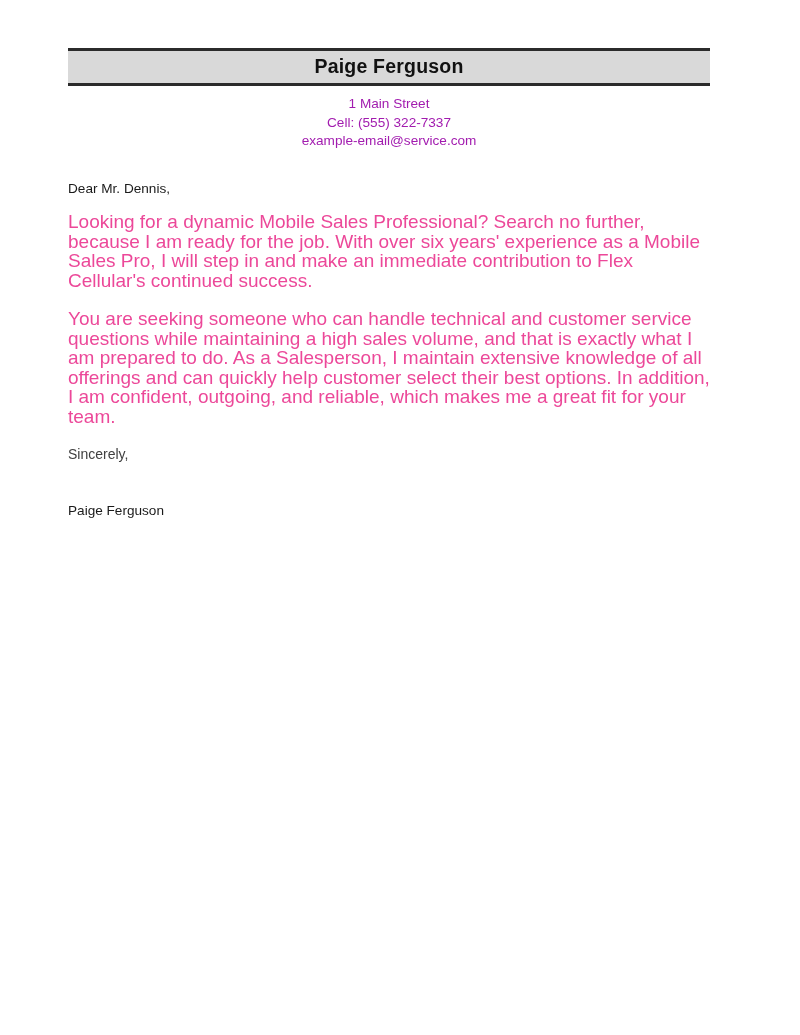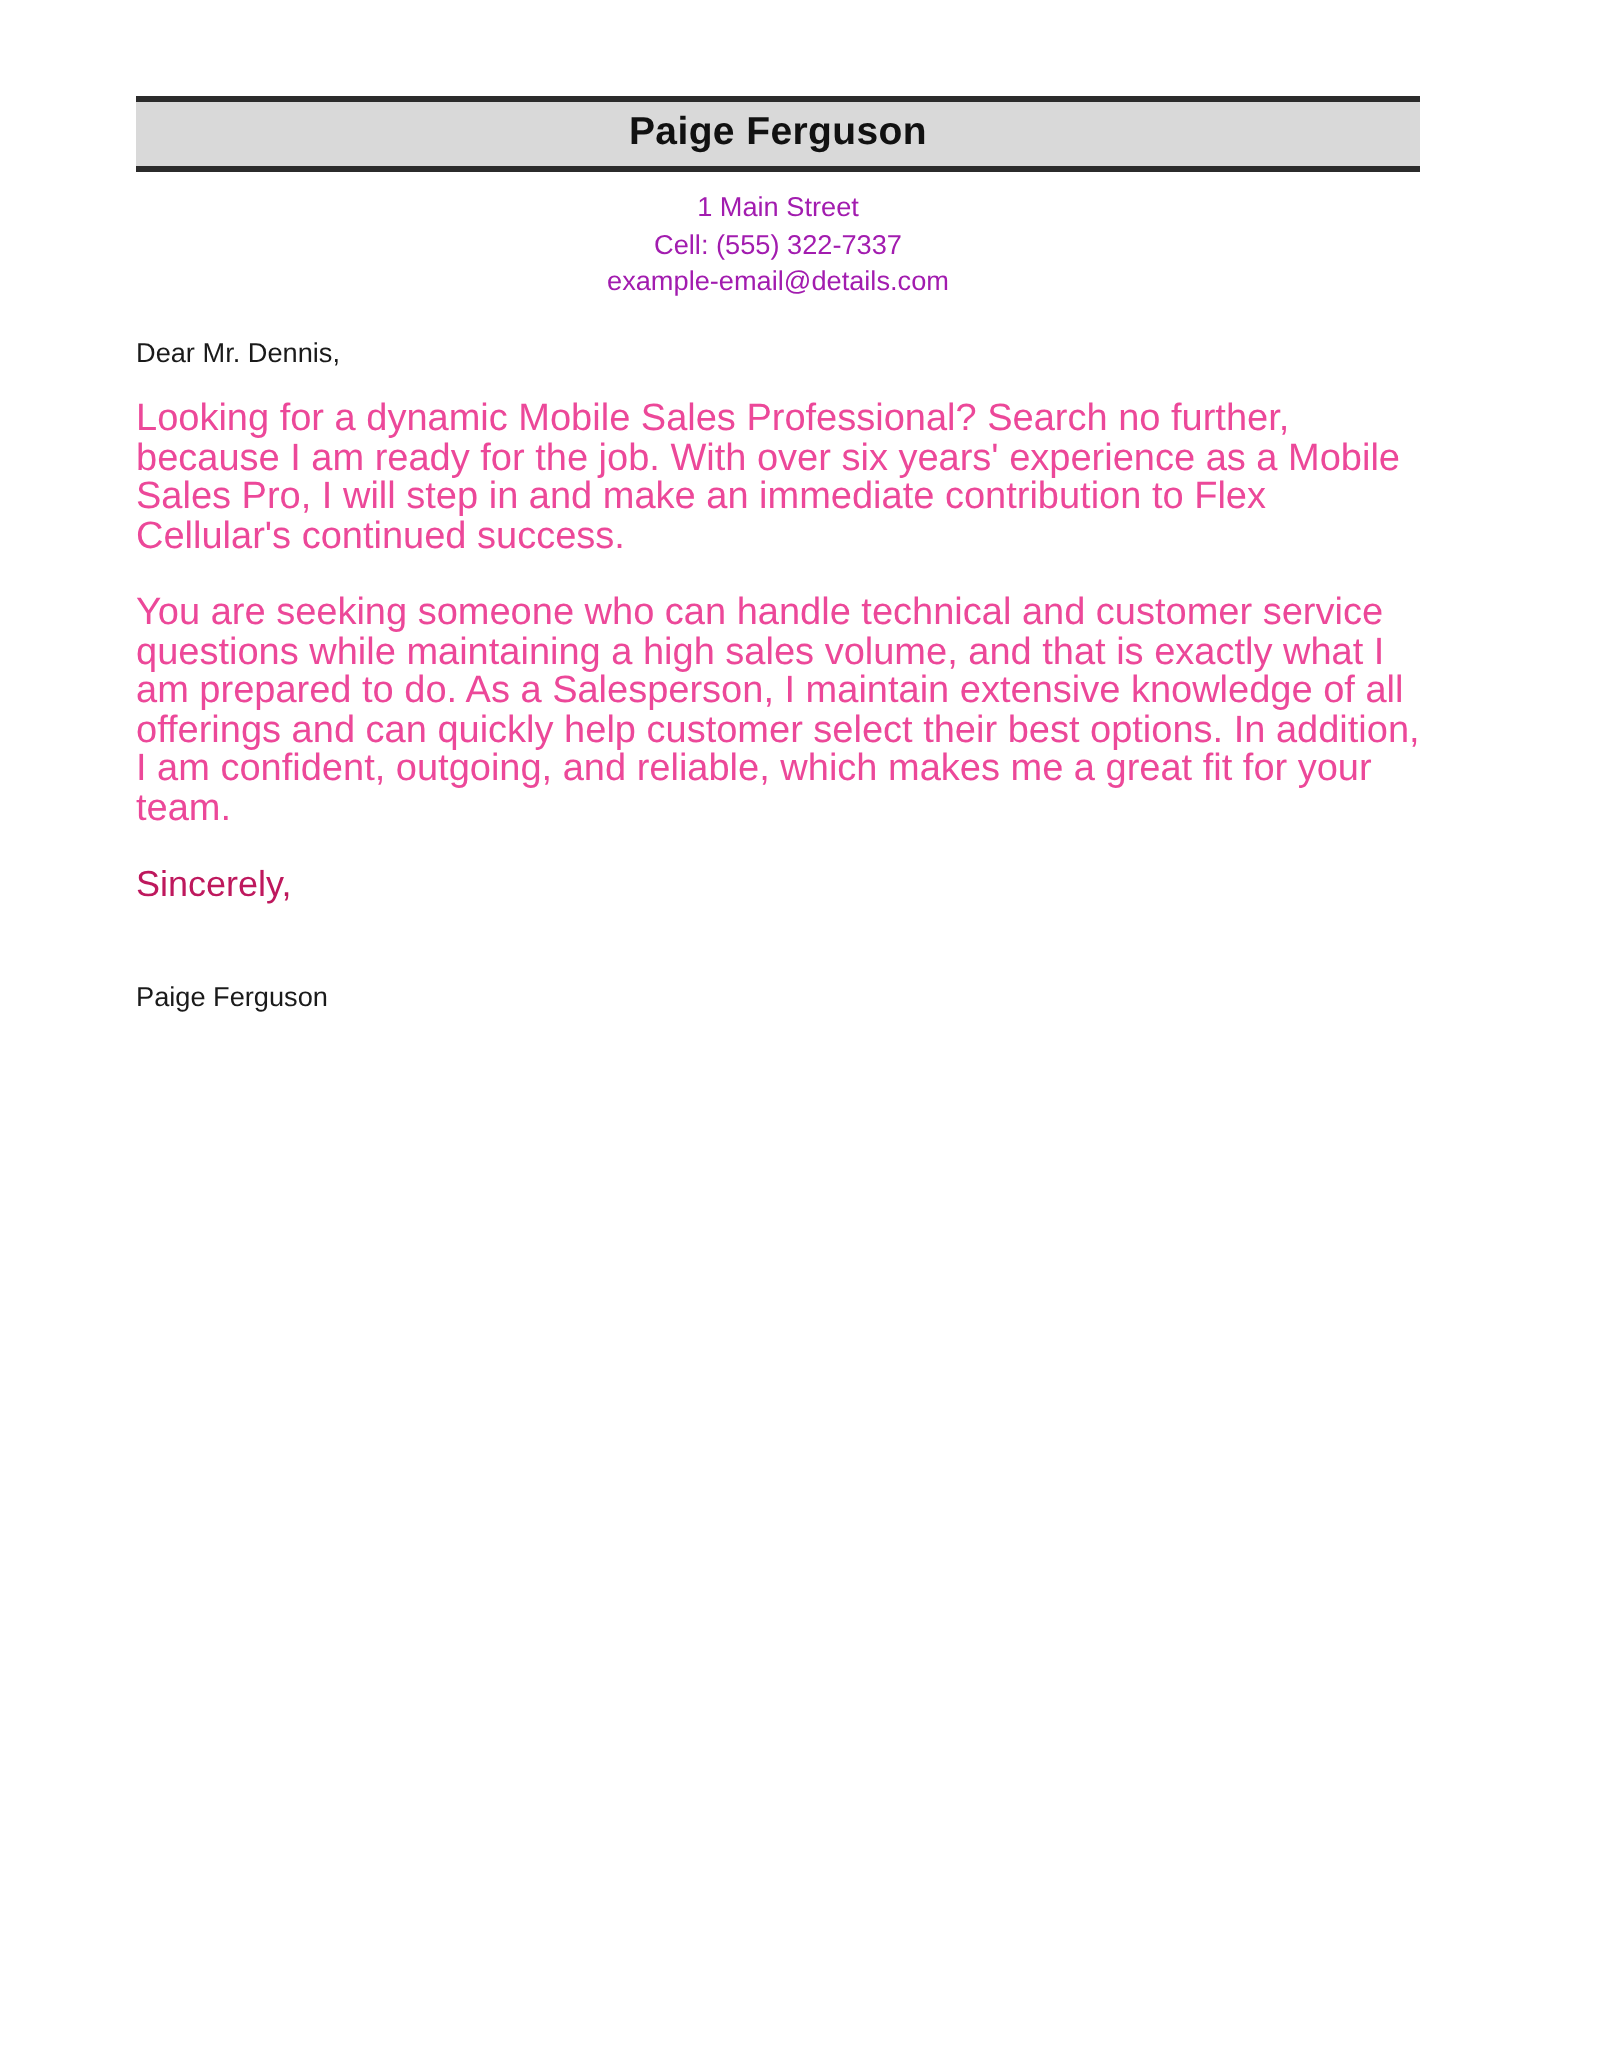--- a/index.html
+++ b/index.html
@@ -56,38 +56,38 @@
   }
   .contact-line {
     font-size: 13.6px;
     line-height: 18.5px;
     color: #a21caf;
     white-space: nowrap;
   }
 
   
   .body-block {
-    margin-top: 16px;
+    margin-top: 28px;
   }
   .salutation {
     font-size: 13.6px;
     line-height: 19.5px;
     color: #1a1a1a;
   }
   .para {
     font-size: 19px;
     line-height: 19.5px;
     color: #ec4899;
     margin-top: 14px;
     text-align: left;
   }
   .closing {
-    font-size: 18px;
+    font-size: 14px;
     line-height: 19.5px;
-    color: #be185d;
+    color: #404040;
     margin-top: 14px;
   }
   .signature-gap {
     height: 36px;
   }
   .signature-name {
     font-size: 13.6px;
     line-height: 19.5px;
     color: #1a1a1a;
   }
@@ -98,21 +98,21 @@
 <div class="page">
   <div class="letter">
 
     <div class="name-banner">
       <div class="name-text">Paige Ferguson</div>
     </div>
 
     <div class="contact-block">
       <div class="contact-line">1 Main Street</div>
       <div class="contact-line">Cell: (555) 322-7337</div>
-      <div class="contact-line">example-email@details.com</div>
+      <div class="contact-line">example-email@service.com</div>
     </div>
 
     <div class="body-block">
       <div class="salutation">Dear Mr. Dennis,</div>
 
       <p class="para">Looking for a dynamic Mobile Sales Professional? Search no further, because I am ready for the job. With over six years' experience as a Mobile Sales Pro, I will step in and make an immediate contribution to Flex Cellular's continued success.</p>
 
       <p class="para">You are seeking someone who can handle technical and customer service questions while maintaining a high sales volume, and that is exactly what I am prepared to do. As a Salesperson, I maintain extensive knowledge of all offerings and can quickly help customer select their best options. In addition, I am confident, outgoing, and reliable, which makes me a great fit for your team.</p>
 
 

